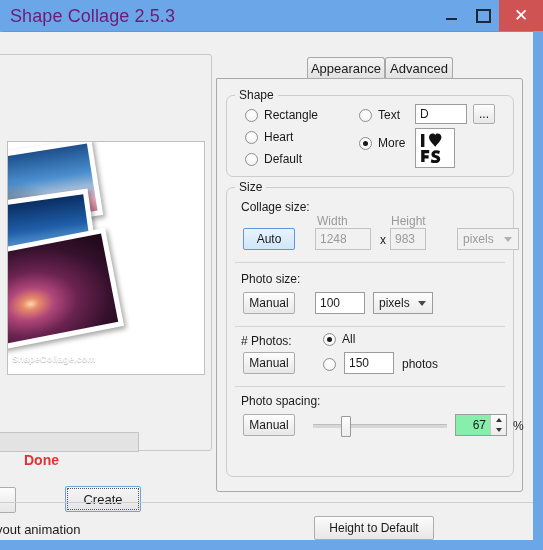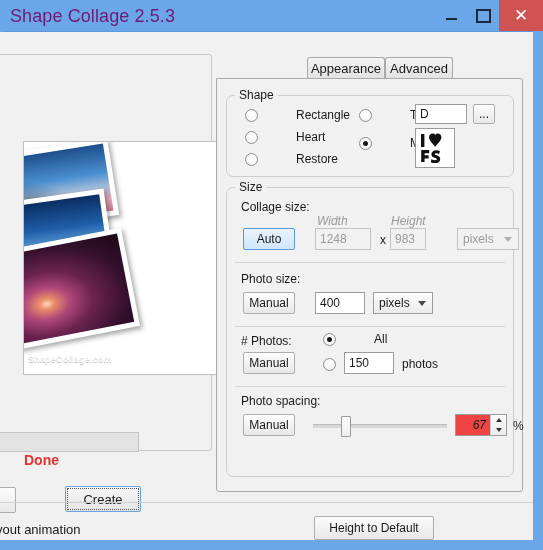--- a/index.html
+++ b/index.html
@@ -71,21 +71,21 @@
     width: 250px; height: 395px;
     background: #f0f0f0;
     border: 1px solid #c8c8c8;
     border-radius: 3px;
   }
   .left-info {
     position: absolute; left: 50px; top: 13px;
     font-size: 13px; color: #1a1a1a; white-space: nowrap;
   }
   .preview-box {
-    position: absolute; left: 62px; top: 86px;
+    position: absolute; left: 46px; top: 86px;
     width: 196px; height: 232px;
     background: #ffffff;
     border: 1px solid #c0c0c0;
     overflow: hidden;
   }
   .photo {
     position: absolute;
     background: #ffffff;
     padding: 5px;
     box-shadow: 2px 3px 5px rgba(0,0,0,.35);
@@ -200,21 +200,21 @@
   }
   .group-legend {
     position: absolute; top: -8px; left: 8px;
     background: #f1f1f1; padding: 0 4px;
     font-size: 12px; color: #1a1a1a;
   }
   .group-shape { left: 9px; top: 16px; width: 286px; height: 80px; }
   .group-size  { left: 9px; top: 108px; width: 286px; height: 288px; }
 
   
-  .radio-row { position: absolute; display: flex; align-items: center; gap: 32px; }
+  .radio-row { position: absolute; display: flex; align-items: center; }
   .radio {
     width: 13px; height: 13px; border-radius: 50%;
     border: 1px solid #8d8d8d;
     background: radial-gradient(circle at 50% 35%, #ffffff, #f0f0f0);
     box-sizing: border-box;
     position: relative; flex: none;
   }
   .radio.checked::after {
     content: ""; position: absolute;
     left: 3px; top: 3px; width: 5px; height: 5px;
@@ -249,21 +249,21 @@
 
   .shape-thumb {
     position: absolute;
     background: #ffffff; border: 1px solid #9c9c9c;
     display: flex; align-items: center; justify-content: center;
     box-sizing: border-box;
   }
   .shape-thumb svg { display: block; }
 
   .lbl { position: absolute; font-size: 12px; color: #1a1a1a; white-space: nowrap; }
-  .lbl.dim { color: #9a9a9a; font-style: italic; }
+  .lbl.dim { color: #9a9a9a; }
 
   
   .combo {
     position: absolute;
     background: linear-gradient(to bottom, #fcfcfc, #ececec);
     border: 1px solid #9c9c9c;
     font-size: 12px; color: #1a1a1a;
     display: flex; align-items: center;
     padding-left: 5px;
     box-sizing: border-box;
@@ -287,23 +287,23 @@
     position: absolute; height: 3px;
     background: #d7d7d7; border-top: 1px solid #bdbdbd;
   }
   .slider-handle {
     position: absolute; width: 8px; height: 19px;
     background: linear-gradient(to bottom, #fdfdfd, #ededed);
     border: 1px solid #9a9a9a; border-radius: 1px;
   }
   .spin {
     position: absolute;
-    background: #ef4444; border: 1px solid #9c9c9c;
-    box-sizing: border-box;
-    display: flex; align-items: center; font-style: italic;
+    background: #86efac; border: 1px solid #9c9c9c;
+    box-sizing: border-box;
+    display: flex; align-items: center;
   }
   .spin .val {
     flex: 1; text-align: right; padding-right: 4px;
     font-size: 12px; color: #1a1a1a;
   }
   .spin .arrows {
     width: 15px; height: 100%;
     border-left: 1px solid #c9c9c9;
     display: flex; flex-direction: column;
     background: linear-gradient(to bottom, #fbfbfb, #ececec);
@@ -393,21 +393,21 @@
         <div class="radio-row" style="left:18px; top:12px;">
           <span class="radio"></span>
           <span class="radio-label">Rectangle</span>
         </div>
         <div class="radio-row" style="left:18px; top:34px;">
           <span class="radio"></span>
           <span class="radio-label">Heart</span>
         </div>
         <div class="radio-row" style="left:18px; top:56px;">
           <span class="radio"></span>
-          <span class="radio-label">Restore</span>
+          <span class="radio-label">Default</span>
         </div>
 
         <div class="radio-row" style="left:132px; top:12px;">
           <span class="radio"></span>
           <span class="radio-label">Text</span>
         </div>
         <div class="tinput" style="left:188px; top:8px; width:52px; height:20px;">D</div>
         <div class="smallbtn" style="left:246px; top:8px; width:22px; height:20px;">...</div>
 
         <div class="radio-row" style="left:132px; top:40px;">
@@ -437,21 +437,21 @@
         <div class="tinput disabled" style="left:163px; top:40px; width:36px; height:22px;">983</div>
         <div class="combo disabled" style="left:230px; top:40px; width:62px; height:22px;">
           <span>pixels</span>
           <span class="arrow"></span>
         </div>
 
         <div class="divider" style="left:8px; top:74px; width:270px;"></div>
 
         <div class="lbl" style="left:14px; top:84px;">Photo size:</div>
         <div class="smallbtn" style="left:16px; top:104px; width:52px; height:22px;">Manual</div>
-        <div class="tinput" style="left:88px; top:104px; width:50px; height:22px;">400</div>
+        <div class="tinput" style="left:88px; top:104px; width:50px; height:22px;">100</div>
         <div class="combo" style="left:146px; top:104px; width:60px; height:22px;">
           <span>pixels</span>
           <span class="arrow"></span>
         </div>
 
         <div class="divider" style="left:8px; top:138px; width:270px;"></div>
 
         <div class="lbl" style="left:14px; top:146px;"># Photos:</div>
         <div class="smallbtn" style="left:16px; top:164px; width:52px; height:22px;">Manual</div>
         <div class="radio-row" style="left:96px; top:144px;">

